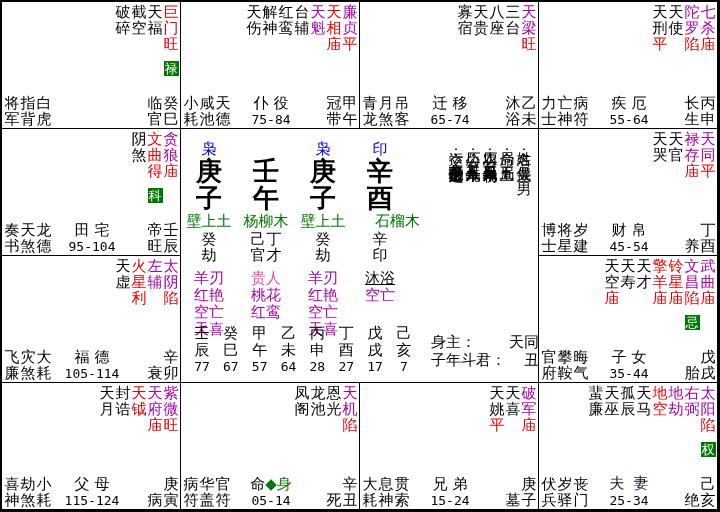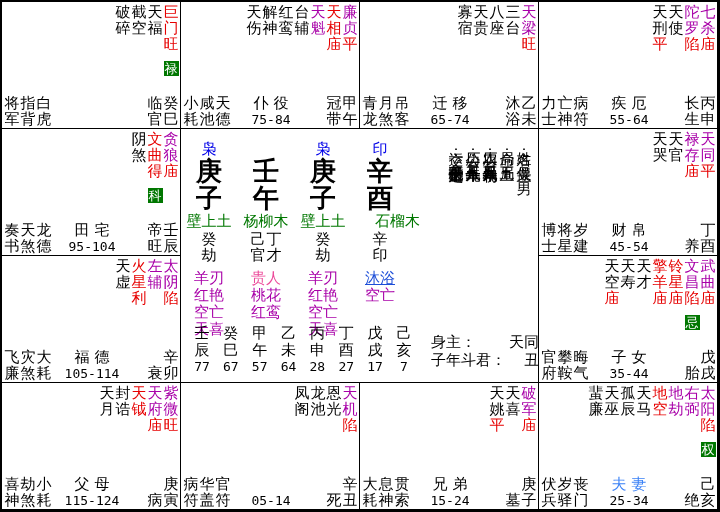--- a/index.html
+++ b/index.html
@@ -548,20 +548,21 @@
         <div class="vcol" style="color: rgb(0, 0, 0);">
           <span>华</span>
           <span>盖</span>
         </div>
         <div class="vcol" style="color: rgb(0, 0, 0);">
           <span>官</span>
           <span>符</span>
         </div>
       </div>
       <div class="plabel">
+        <div class="pname"><span style="color: rgb(0, 0, 0);">命</span><span style="color: rgb(0, 119, 0);">◆身</span></div>
         <div class="prange">05-14</div>
       </div>
       <div class="stage">
         <div class="vcol" style="color: rgb(0, 0, 0);">
           <span>死</span>
         </div>
         <div class="vcol" style="color: rgb(0, 0, 0);">
           <span>辛</span>
           <span>丑</span>
         </div>
@@ -657,21 +658,21 @@
         <div class="vcol" style="color: rgb(0, 0, 0);">
           <span>岁</span>
           <span>驿</span>
         </div>
         <div class="vcol" style="color: rgb(0, 0, 0);">
           <span>丧</span>
           <span>门</span>
         </div>
       </div>
       <div class="plabel">
-        <div class="pname"><span style="color: #3b82f6;">夫 妻</span></div>
+        <div class="pname"><span style="color: #0f172a; font-family: Liberation Mono, monospace;">夫 妻</span></div>
         <div class="prange">25-34</div>
       </div>
       <div class="stage">
         <div class="vcol" style="color: rgb(0, 0, 0);">
           <span>绝</span>
         </div>
         <div class="vcol" style="color: rgb(0, 0, 0);">
           <span>己</span>
           <span>亥</span>
         </div>
@@ -740,21 +741,21 @@
         <div class="bigchar">辛</div>
         <div class="bigchar">酉</div>
         <div class="nayin" style="color: rgb(0, 119, 0); margin-left: 35px;">石榴木</div>
         <div class="hidden">
           <div class="vcol" style="color: rgb(0, 0, 0);">
             <span>辛</span>
             <span>印</span>
           </div>
         </div>
         <div class="shenshawrap">
-          <div class="shensha" style="color: #1d4ed8; text-decoration: underline;">沐浴</div>
+          <div class="shensha" style="color: #000000; text-decoration: underline;">沐浴</div>
           <div class="shensha" style="color: rgb(168, 0, 168);">空亡</div>
         </div>
       </div>
       <div class="dayun">
         <div class="dy">
           <div>壬</div>
           <div>辰</div>
           <div class="dyage">77</div>
         </div>
         <div class="dy">

